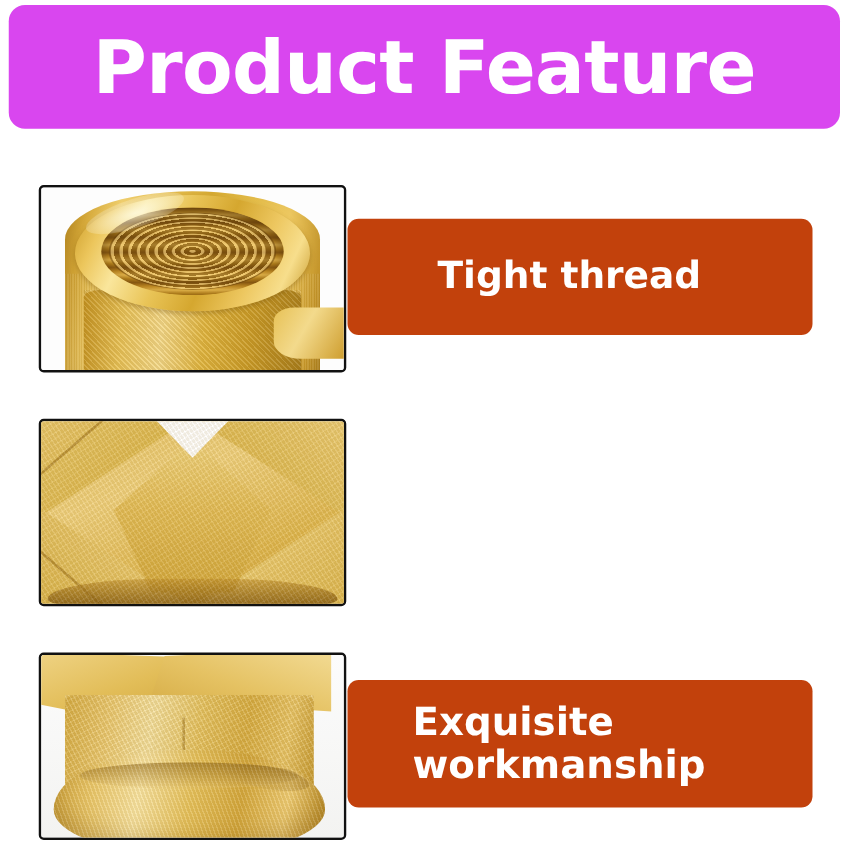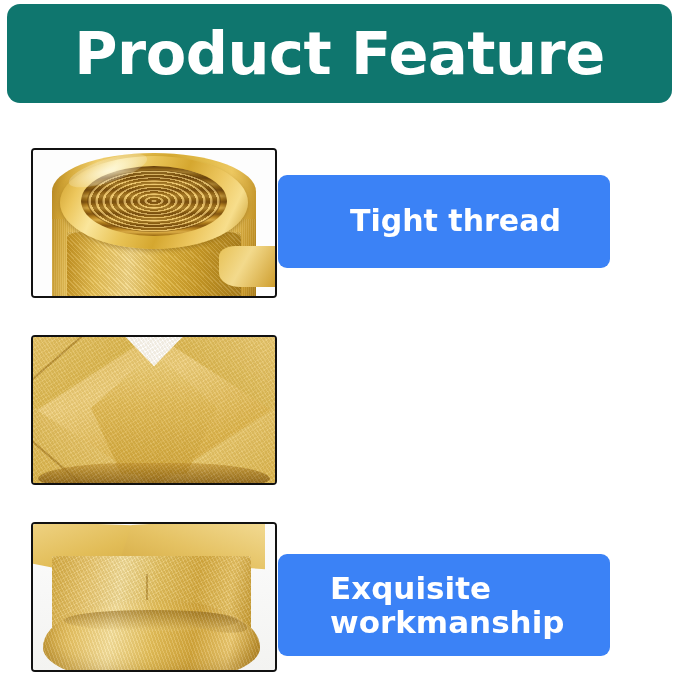--- a/index.html
+++ b/index.html
@@ -15,21 +15,21 @@
     position: relative;
   }
 
   
   #header-banner {
     position: absolute;
     left: 7px;
     top: 4px;
     width: 665px;
     height: 99px;
-    background: #0f766e;
+    background: #d946ef;
     border-radius: 13px;
     display: flex;
     align-items: center;
     justify-content: center;
     box-sizing: border-box;
   }
   #header-title {
     color: #FFFFFF;
     font-size: 59px;
     font-weight: bold;
@@ -330,30 +330,30 @@
     height: 22%;
     border-radius: 50%;
     background: linear-gradient(200deg, rgba(130,90,15,0.40), rgba(240,210,130,0.10));
     transform: rotate(10deg);
   }
 
   
   .caption-plate {
     position: absolute;
     left: 278px;
-    width: 332px;
-    background: #3b82f6;
+    width: 372px;
+    background: #c2410c;
     border-radius: 9px;
     box-sizing: border-box;
     display: flex;
     align-items: center;
   }
   #caption-plate-0 { top: 27px; height: 93px; }
   #caption-plate-1 { top: 27px; height: 93px; }
-  #caption-plate-2 { top: 32px; height: 102px; }
+  #caption-plate-2 { top: 22px; height: 102px; }
 
   .caption-text {
     color: #FFFFFF;
     font-family: "DejaVu Sans", sans-serif;
     font-weight: bold;
     font-size: 30px;
     line-height: 1.08;
     padding-left: 72px;
     white-space: pre-line;
   }

